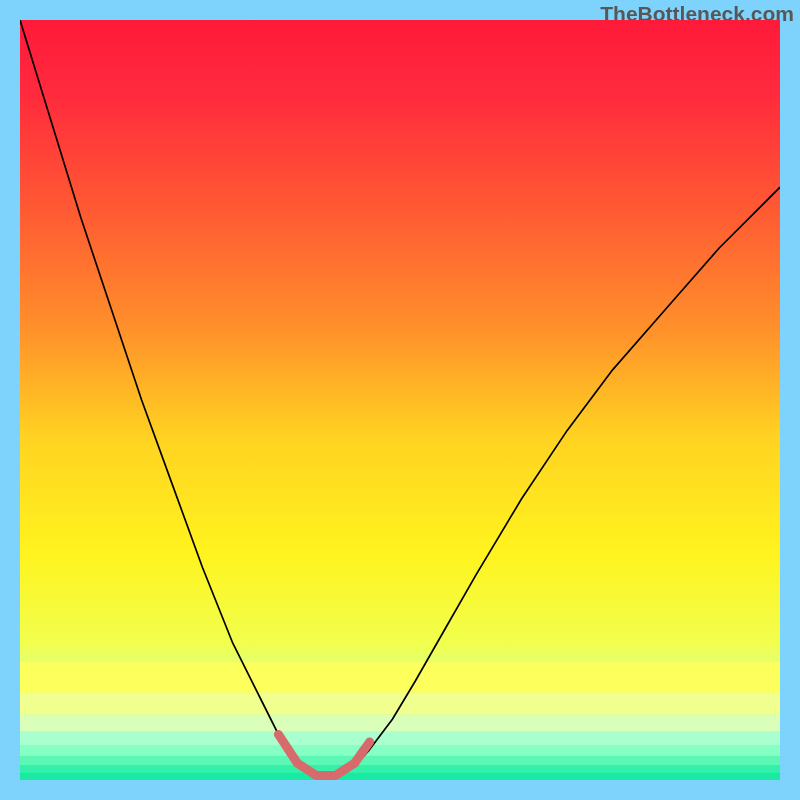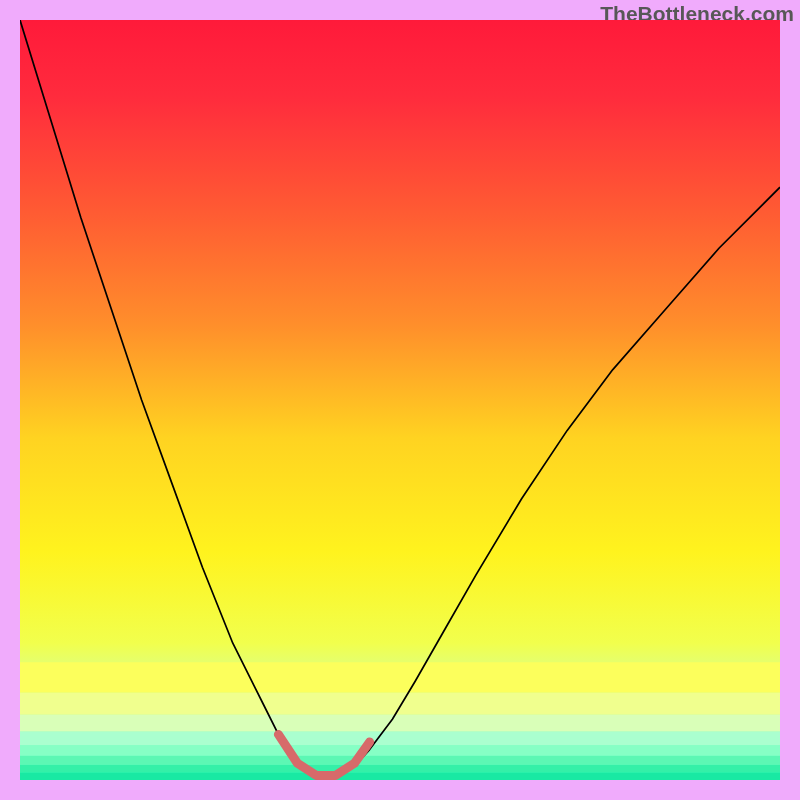--- a/index.html
+++ b/index.html
@@ -7,21 +7,21 @@
     padding: 0;
     width: 800px;
     height: 800px;
     background: #000;
     font-family: Arial, Helvetica, sans-serif;
   }
   .frame {
     position: relative;
     width: 800px;
     height: 800px;
-    background: #f0abfc;
+    background: #7dd3fc;
   }
   .plot {
     position: absolute;
     left: 20px;
     top: 20px;
     width: 760px;
     height: 760px;
     
   }
   .watermark {

